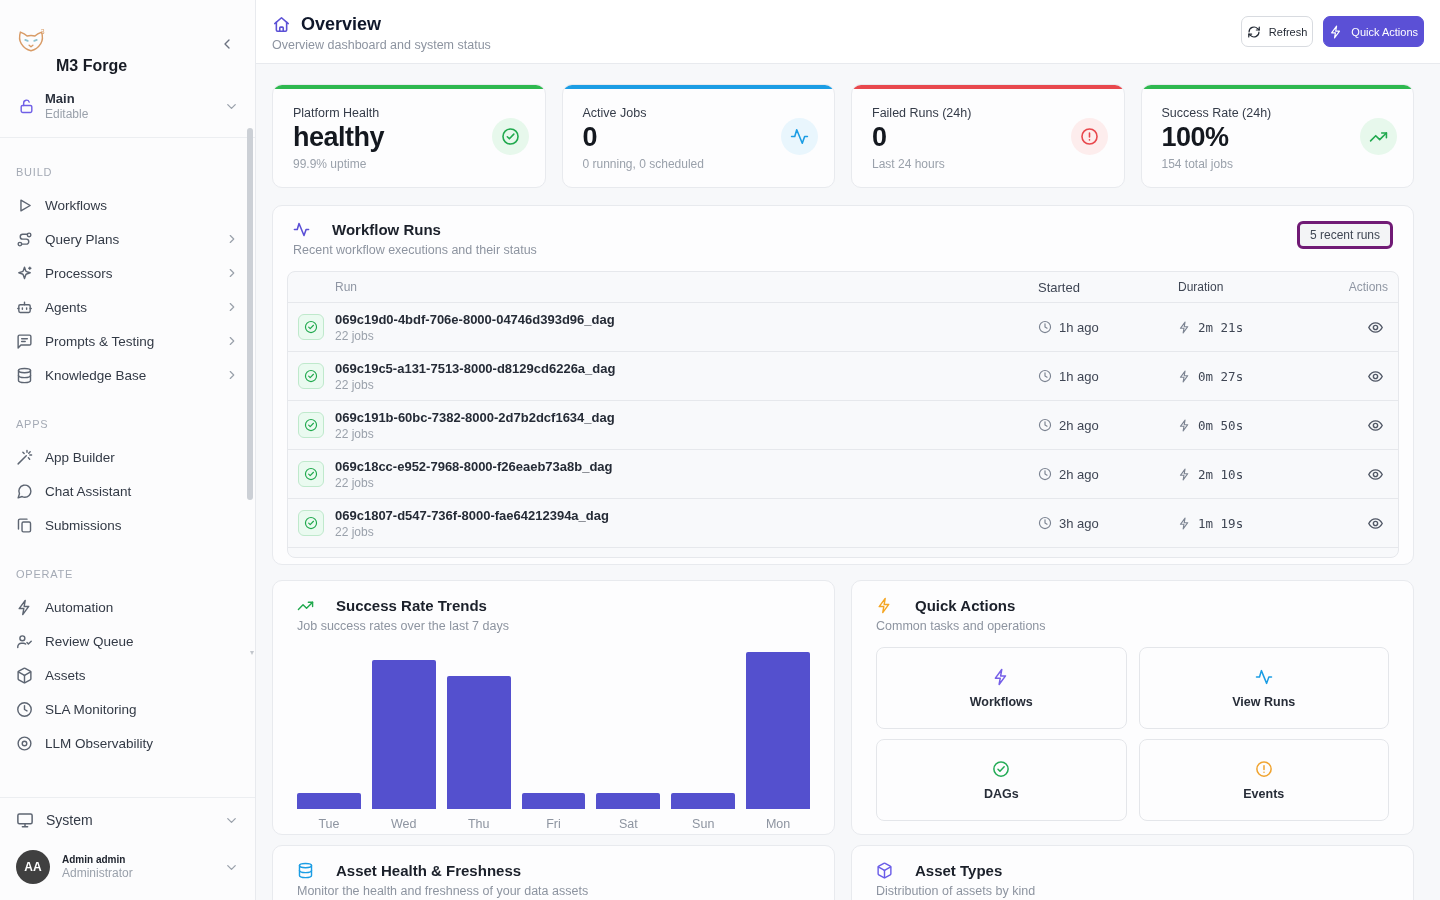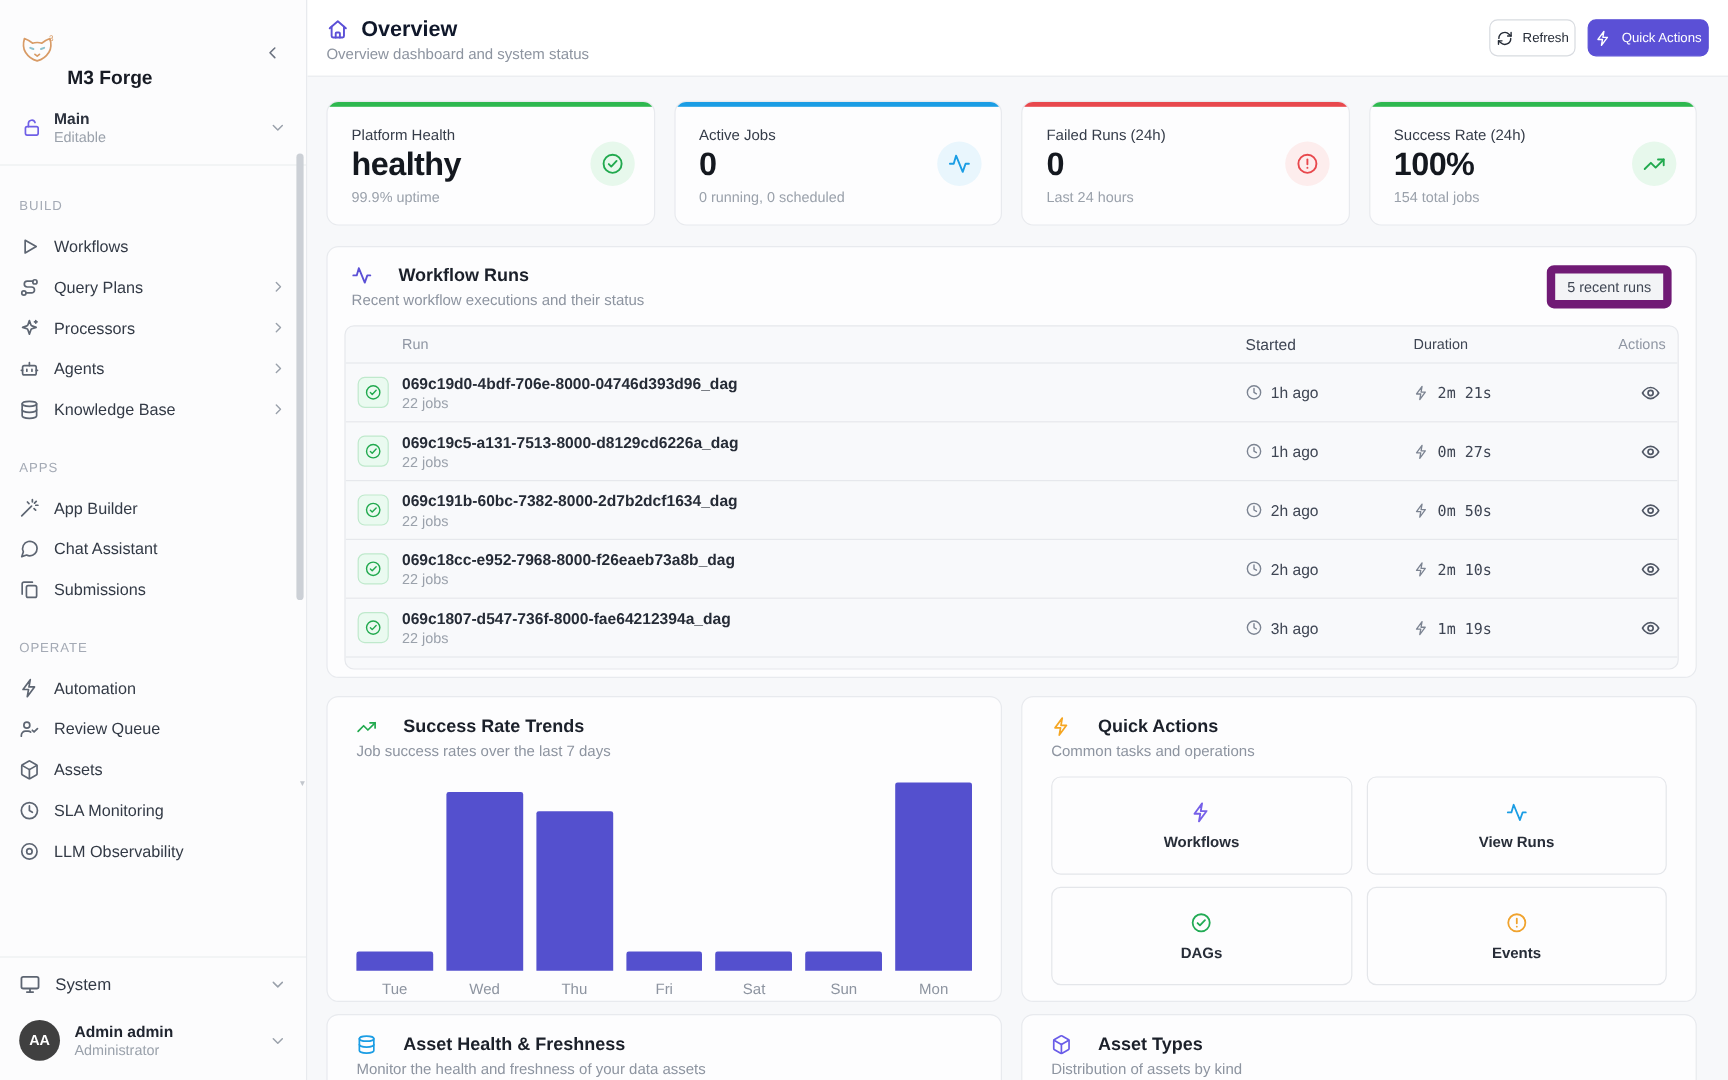--- a/index.html
+++ b/index.html
@@ -26,21 +26,21 @@
   .ni-chev { display:flex; color:#9aa1ab; }
   .side-scrollbar { position:absolute; top:128px; right:2px; width:6px; height:660px; }
   .side-scroll-thumb { position:absolute; top:0; left:0; width:6px; height:372px; background:#ccd0d6; border-radius:3px; }
   .side-scroll-arrow { position:absolute; right:1px; top:648px; font-size:8px; color:#c2c6cc; }
   .side-bottom { border-top:1px solid #eceef1; }
   .system-row { display:flex; align-items:center; gap:12px; height:44px; padding:0 16px; cursor:pointer; color:#333a46; }
   .system-label { flex:1; font-size:14px; }
   .user-row { display:flex; align-items:center; gap:12px; padding:8px 16px 16px; cursor:pointer; }
   .avatar { width:34px; height:34px; border-radius:50%; background:#404040; color:#fff; font-size:12px; font-weight:700; display:flex; align-items:center; justify-content:center; }
   .user-text { flex:1; }
-  .user-name { font-size:13px; font-weight:700; color:#20252f; }
+  .user-name { font-size:10px; font-weight:700; color:#20252f; }
   .user-role { font-size:12px; color:#9aa1ab; margin-top:1px; }
 
   
   .main { flex:1; display:flex; flex-direction:column; overflow:hidden; }
   .topbar { height:64px; min-height:64px; background:#fff; border-bottom:1px solid #e8eaee; display:flex; align-items:center; justify-content:space-between; padding:0 16px; }
   .tb-left { padding-top:2px; }
   .tb-title-row { display:flex; align-items:center; gap:10px; }
   .tb-title { font-size:18px; font-weight:700; color:#0f172a; }
   .tb-sub { font-size:12.5px; color:#8d94a0; margin-top:3px; }
   .tb-right { display:flex; gap:10px; }
@@ -61,21 +61,21 @@
   .stat-icon { position:absolute; right:16px; top:50%; margin-top:-18px; width:37px; height:37px; border-radius:50%; display:flex; align-items:center; justify-content:center; }
 
   
   .sec-head { display:flex; align-items:center; gap:22px; }
   .sec-title { font-size:15px; font-weight:700; color:#1b202a; }
   .sec-sub { font-size:12.5px; color:#8d94a0; margin-top:5px; }
 
   
   .runs-card { margin-top:17px; height:360px; padding:15px 14px 0; overflow:hidden; }
   .runs-head { display:flex; align-items:flex-start; justify-content:space-between; padding:0 6px; }
-  .badge { font-size:12px; color:#404754; background:#f3f4f6; border:7px solid #701a75; border-radius:6px; padding:4px 10px; }
+  .badge { font-size:12px; color:#404754; background:#f3f4f6; border:3px solid #701a75; border-radius:6px; padding:4px 10px; }
   .runs-table { margin-top:14px; border:1px solid #e6e8ec; border-radius:8px; background:#f8f9fb; overflow:hidden; }
   .t-head { display:flex; align-items:center; height:30px; padding:0 10px; font-size:12px; color:#8f96a3;text-align:center; }
   .t-row { display:flex; align-items:center; height:49px; padding:0 10px; border-top:1px solid #e6e8ec; cursor:pointer; }
   .t-foot { height:10px; border-top:1px solid #e6e8ec; }
   .c-run { flex:1; display:flex; align-items:center; gap:11px; min-width:0; }
   .c-run-head { flex:1; padding-left:37px; }
   .c-started { width:140px; display:flex; align-items:center; gap:7px; font-size:13px; color:#3f4654; }
   .c-dur { width:150px; display:flex; align-items:center; gap:7px; color:#3f4654; }
   .c-act { width:60px; display:flex; justify-content:flex-end; }
   .status-ic { width:26px; height:26px; border-radius:6px; background:#eafaf0; border:1px solid #bfe9cc; color:#21a94e; display:flex; align-items:center; justify-content:center; flex:none; }
@@ -191,20 +191,34 @@
             <span class="ni-label">Agents</span>
             <span class="ni-chev">
               <svg viewBox="0 0 24 24" width="14" height="14" fill="none" stroke="currentColor" stroke-width="2" stroke-linecap="round" stroke-linejoin="round">
                 <path d="M9 6l6 6-6 6"></path>
               </svg>
             </span>
           </div>
           <div class="nav-item">
             <span class="ni-icon">
               <svg viewBox="0 0 24 24" width="17" height="17" fill="none" stroke="currentColor" stroke-width="2" stroke-linecap="round" stroke-linejoin="round">
+                <path d="M21 15a2 2 0 0 1-2 2H7l-4 4V5a2 2 0 0 1 2-2h14a2 2 0 0 1 2 2z"></path>
+                <path d="M8 8h8M8 12h5"></path>
+              </svg>
+            </span>
+            <span class="ni-label">Prompts &amp; Testing</span>
+            <span class="ni-chev">
+              <svg viewBox="0 0 24 24" width="14" height="14" fill="none" stroke="currentColor" stroke-width="2" stroke-linecap="round" stroke-linejoin="round">
+                <path d="M9 6l6 6-6 6"></path>
+              </svg>
+            </span>
+          </div>
+          <div class="nav-item">
+            <span class="ni-icon">
+              <svg viewBox="0 0 24 24" width="17" height="17" fill="none" stroke="currentColor" stroke-width="2" stroke-linecap="round" stroke-linejoin="round">
                 <ellipse cx="12" cy="5" rx="8.5" ry="3"></ellipse>
                 <path d="M3.5 5v14c0 1.66 3.8 3 8.5 3s8.5-1.34 8.5-3V5"></path>
                 <path d="M3.5 12c0 1.66 3.8 3 8.5 3s8.5-1.34 8.5-3"></path>
               </svg>
             </span>
             <span class="ni-label">Knowledge Base</span>
             <span class="ni-chev">
               <svg viewBox="0 0 24 24" width="14" height="14" fill="none" stroke="currentColor" stroke-width="2" stroke-linecap="round" stroke-linejoin="round">
                 <path d="M9 6l6 6-6 6"></path>
               </svg>

